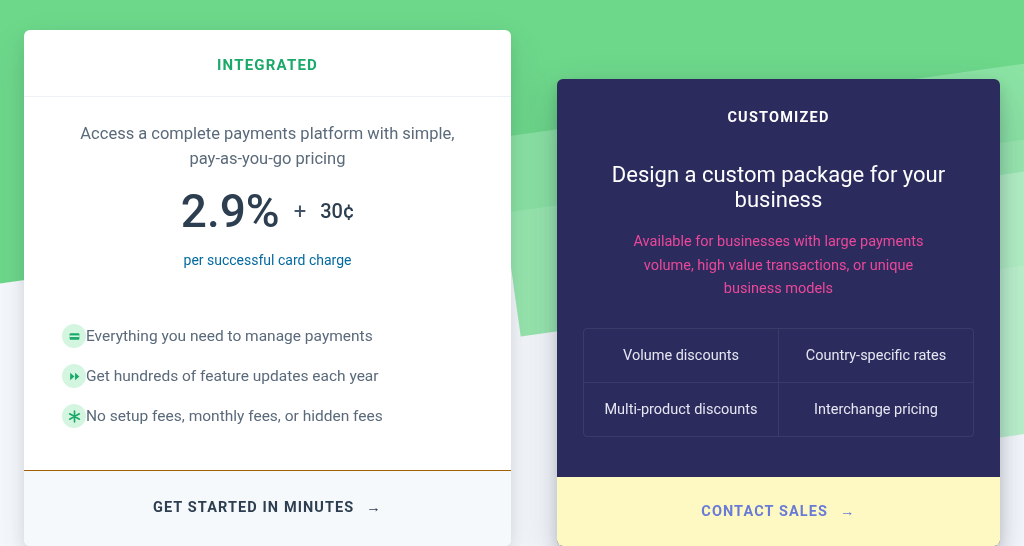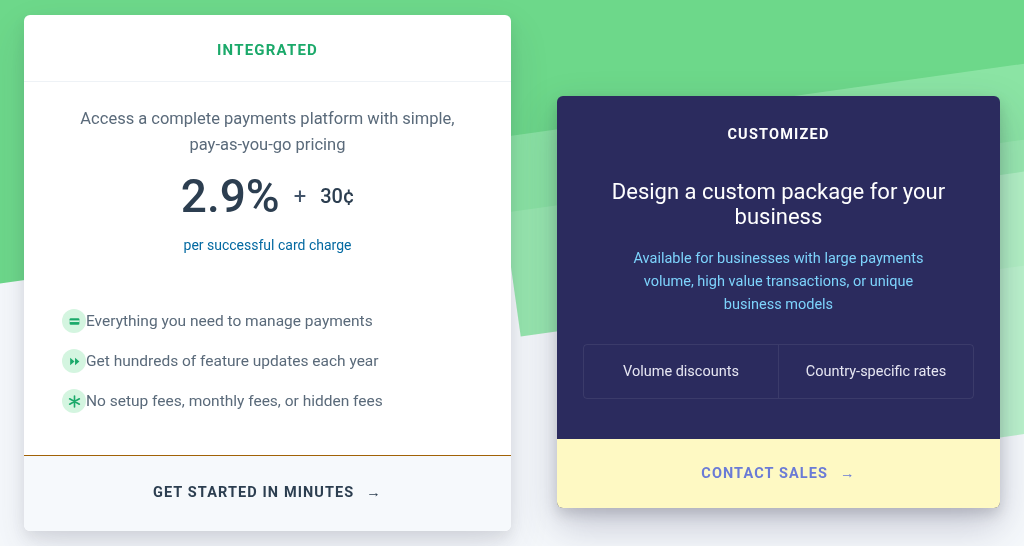--- a/index.html
+++ b/index.html
@@ -17,21 +17,21 @@
   .b2 { width: 1400px; height: 200px; background: #8ee6a6; top: 40px; left: 500px; transform: rotate(-8deg); opacity: .9; }
   .b3 { width: 1400px; height: 260px; background: #b5f2c6; top: 120px; left: 700px; transform: rotate(-8deg); opacity: .9; }
 
   .cards {
     position: absolute;
     top: 0;
     left: 0;
     width: 1024px;
     height: 546px;
     display: flex;
-    align-items: center;
+    align-items: flex-end;
     justify-content: center;
     gap: 46px;
     padding: 0 24px;
   }
 
   
   .card-integrated {
     width: 488px;
     background: #ffffff;
     border-radius: 6px;
@@ -95,21 +95,21 @@
     border-radius: 6px;
     box-shadow: 0 18px 40px rgba(50,50,93,.25), 0 6px 14px rgba(0,0,0,.15);
     margin-top: 58px;
     overflow: hidden;
     color: #ffffff;
     text-align: center;
   }
   .cc-header { padding: 30px 20px 0; }
   .cc-title { letter-spacing: 1.2px; font-size: 14.5px; font-weight: 700; color: #ffffff; }
   .cc-lead { margin-top: 36px; font-size: 22px; color: #ffffff; padding: 0 30px; }
-  .cc-sub { margin-top: 18px; color: #7dd3fc; font-size: 14.5px; line-height: 1.6; padding: 0 42px; }
+  .cc-sub { margin-top: 18px; color: #ec4899; font-size: 14.5px; line-height: 1.6; padding: 0 42px; }
 
   .cc-grid {
     margin: 28px 26px 0;
     border: 1px solid rgba(255,255,255,.08);
     border-radius: 4px;
     overflow: hidden;
   }
   .cc-row { display: flex; }
   .cc-cell {
     flex: 1;
@@ -197,20 +197,24 @@
         <div class="cc-title">CUSTOMIZED</div>
         <div class="cc-lead">Design a custom package for your business</div>
         <div class="cc-sub">Available for businesses with large payments volume, high value transactions, or unique business models</div>
       </div>
 
       <div class="cc-grid">
         <div class="cc-row">
           <div class="cc-cell">Volume discounts</div>
           <div class="cc-cell">Country-specific rates</div>
         </div>
+        <div class="cc-row">
+          <div class="cc-cell">Multi-product discounts</div>
+          <div class="cc-cell">Interchange pricing</div>
+        </div>
       </div>
 
       <div class="cc-cta click">
         <span class="cc-cta-txt">CONTACT SALES</span>
         <span class="cc-cta-txt arrow">→</span>
       </div>
     </div>
 
   </div>
 </div>

